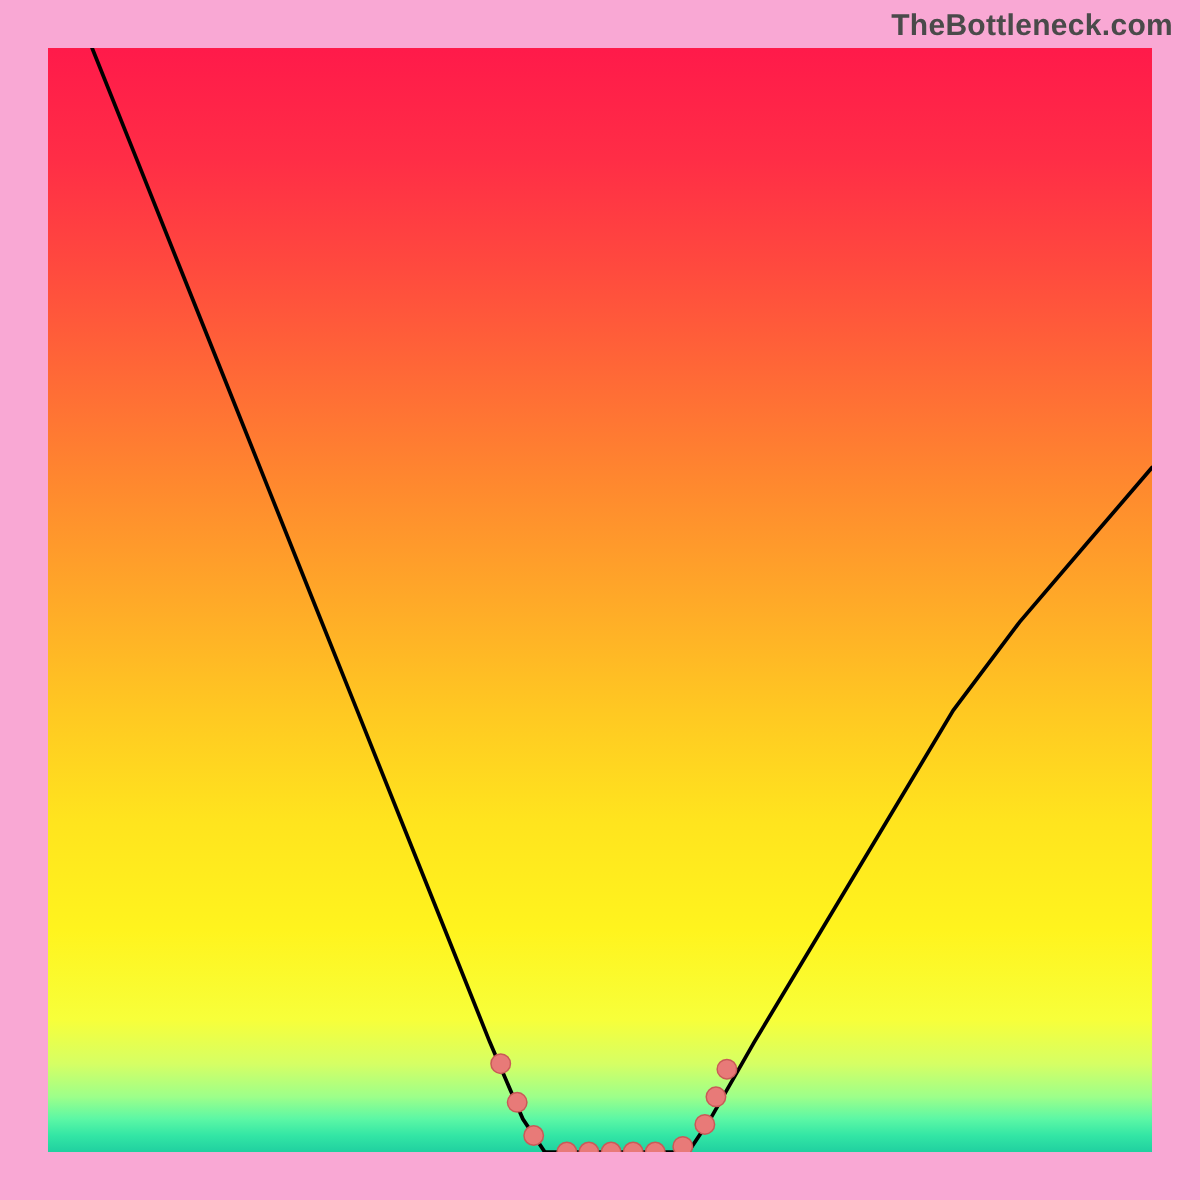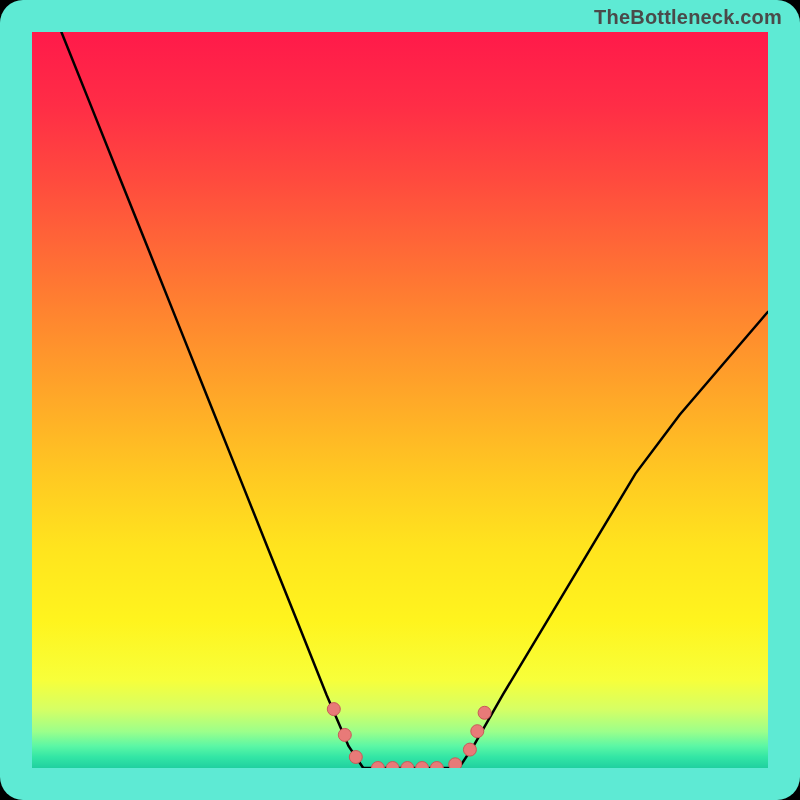--- a/index.html
+++ b/index.html
@@ -10,22 +10,21 @@
     background: #000;
     overflow: hidden;
     font-family: Arial, Helvetica, sans-serif;
   }
   .frame {
     position: absolute;
     top: 0;
     left: 0;
     width: 800px;
     height: 800px;
-    background: #5eead4;
-    border-radius: 23px;
+    background: #f9a8d4;
   }
   .plot-area {
     position: absolute;
     top: 32px;
     left: 32px;
     width: 736px;
     height: 736px;
     overflow: hidden;
   }
   .gradient {

